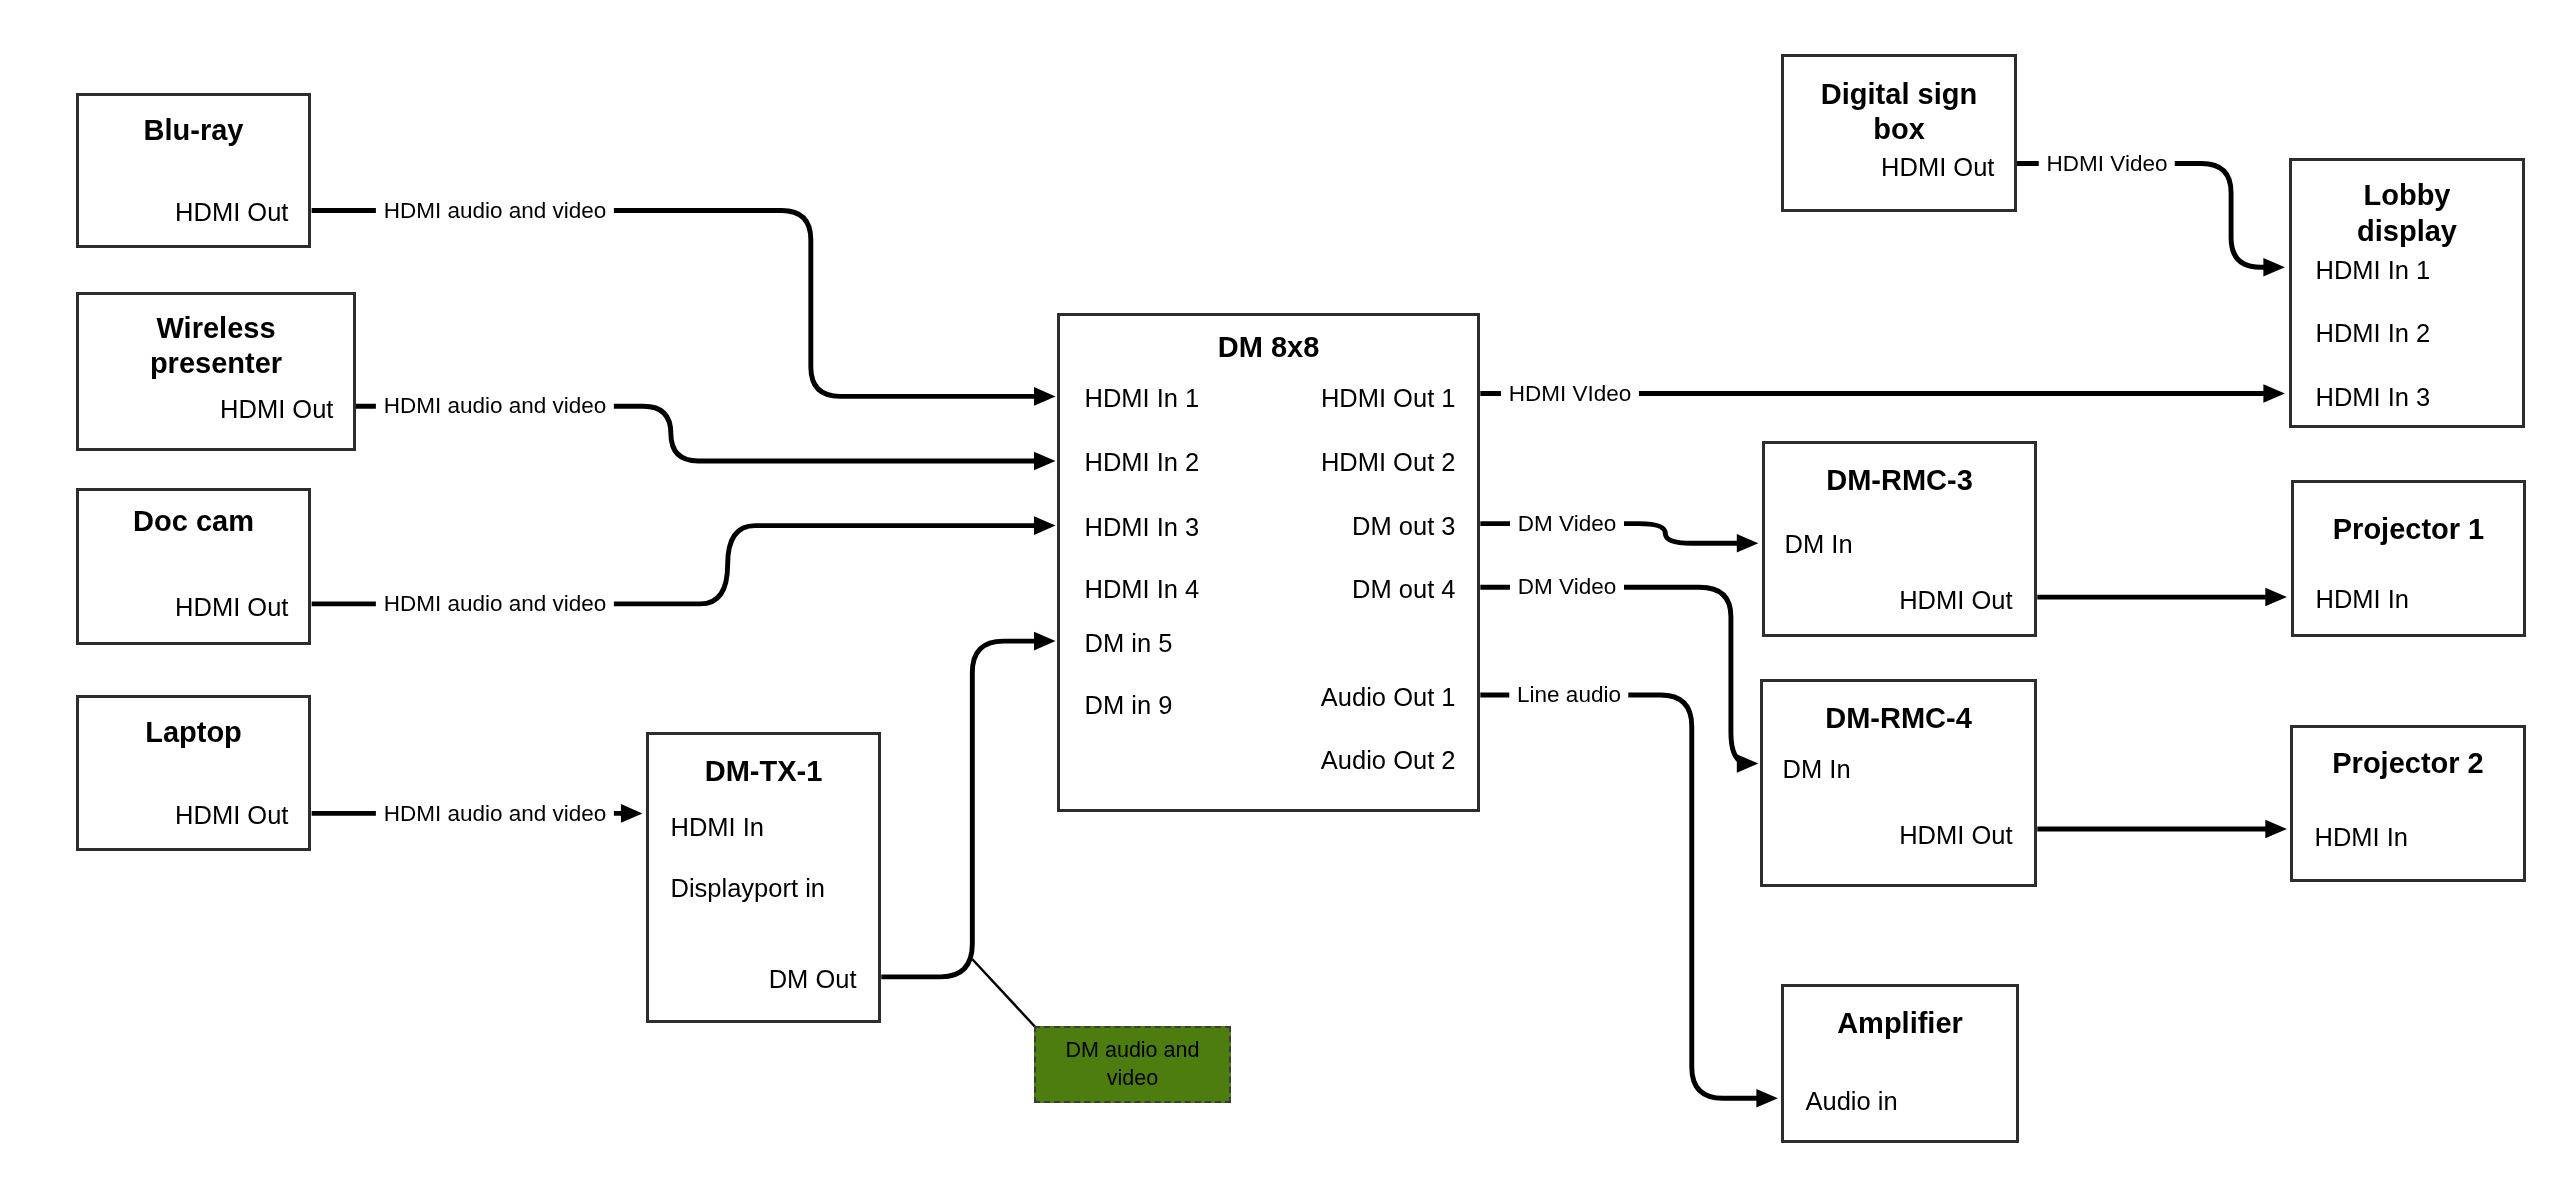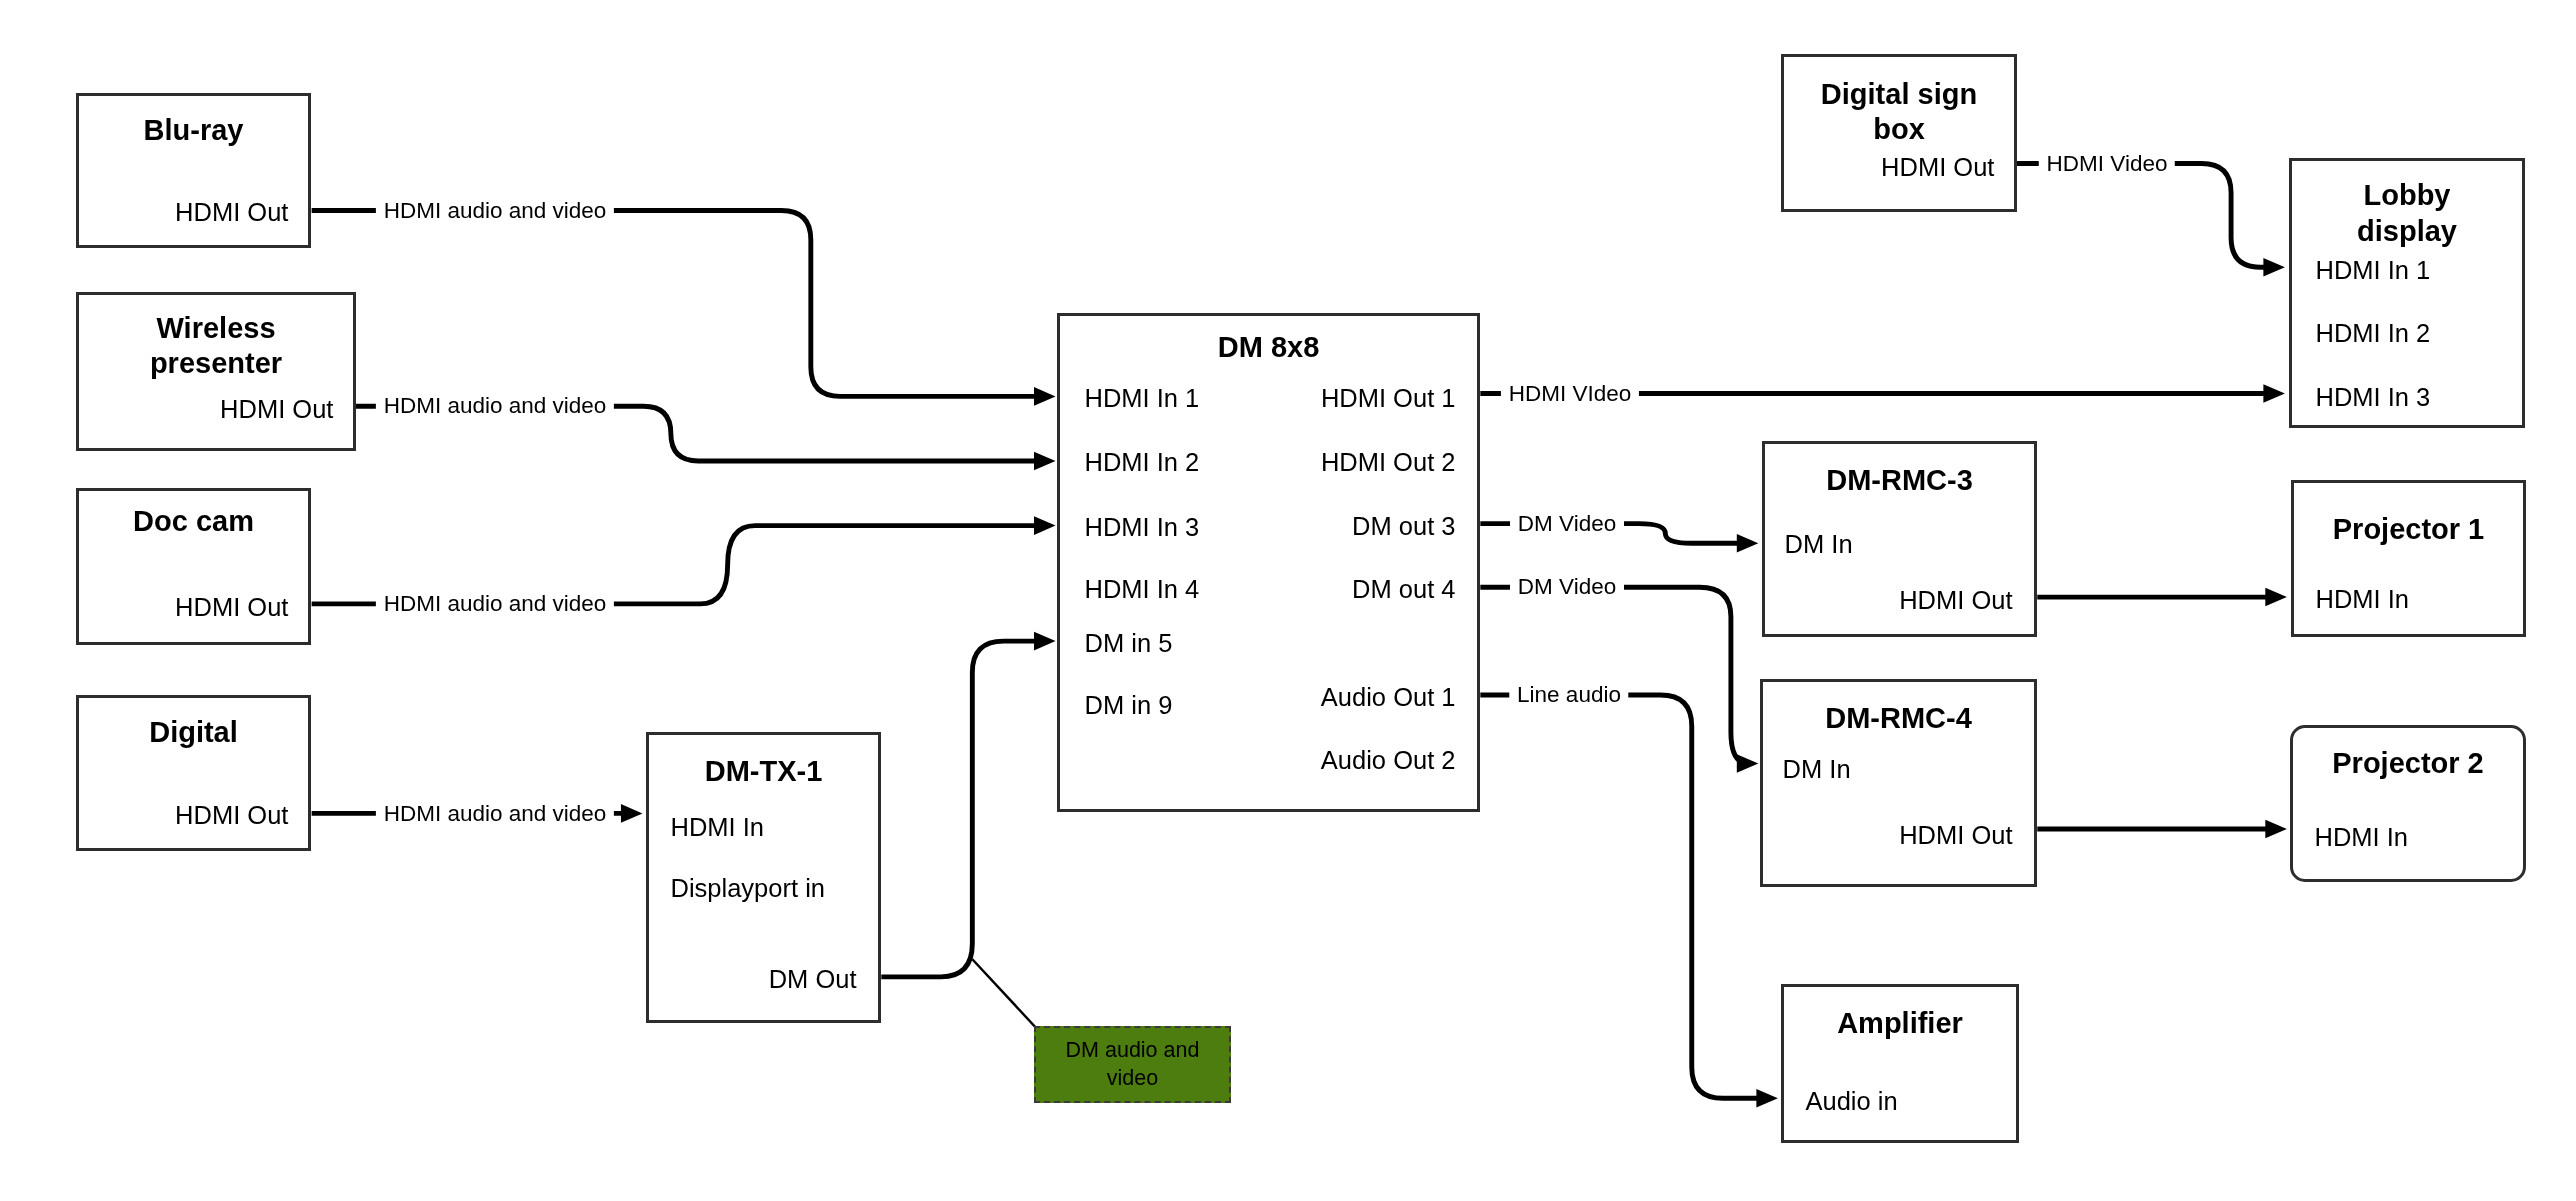--- a/index.html
+++ b/index.html
@@ -102,21 +102,21 @@
     <div class="node-title two-line" style="top:15.7px;">Wireless presenter</div>
     <span class="port" style="right:19.6px;top:115px;">HDMI Out</span>
   </div>
 
   <div class="node" style="left:76px;top:488px;width:235px;height:157px;">
     <div class="node-title" style="top:30px;">Doc cam</div>
     <span class="port" style="right:19.6px;top:117px;">HDMI Out</span>
   </div>
 
   <div class="node" style="left:76px;top:695px;width:235px;height:156px;">
-    <div class="node-title" style="top:34px;">Digital</div>
+    <div class="node-title" style="top:34px;">Laptop</div>
     <span class="port" style="right:19.6px;top:118px;">HDMI Out</span>
   </div>
 
   <div class="node" style="left:646px;top:732px;width:235px;height:291px;">
     <div class="node-title" style="top:36px;">DM-TX-1</div>
     <span class="port" style="left:21.5px;top:93px;">HDMI In</span>
     <span class="port" style="left:21.5px;top:154px;">Displayport in</span>
     <span class="port" style="right:21.5px;top:245px;">DM Out</span>
   </div>
 
@@ -158,21 +158,21 @@
     <div class="node-title" style="top:36px;">DM-RMC-4</div>
     <span class="port" style="left:19.6px;top:88px;">DM In</span>
     <span class="port" style="right:21.5px;top:154px;">HDMI Out</span>
   </div>
 
   <div class="node" style="left:2291px;top:480px;width:235px;height:157px;">
     <div class="node-title" style="top:46px;">Projector 1</div>
     <span class="port" style="left:21.5px;top:117px;">HDMI In</span>
   </div>
 
-  <div class="node" style="left:2290px;top:725px;width:236px;height:157px;border-radius:15px;">
+  <div class="node" style="left:2290px;top:725px;width:236px;height:157px;">
     <div class="node-title" style="top:35px;">Projector 2</div>
     <span class="port" style="left:21.5px;top:110px;">HDMI In</span>
   </div>
 
   <div class="node" style="left:1781px;top:984px;width:238px;height:159px;">
     <div class="node-title" style="top:36px;">Amplifier</div>
     <span class="port" style="left:21.5px;top:115px;">Audio in</span>
   </div>
 
   <div class="annotation" style="left:1034px;top:1026px;width:197px;height:77px;">

